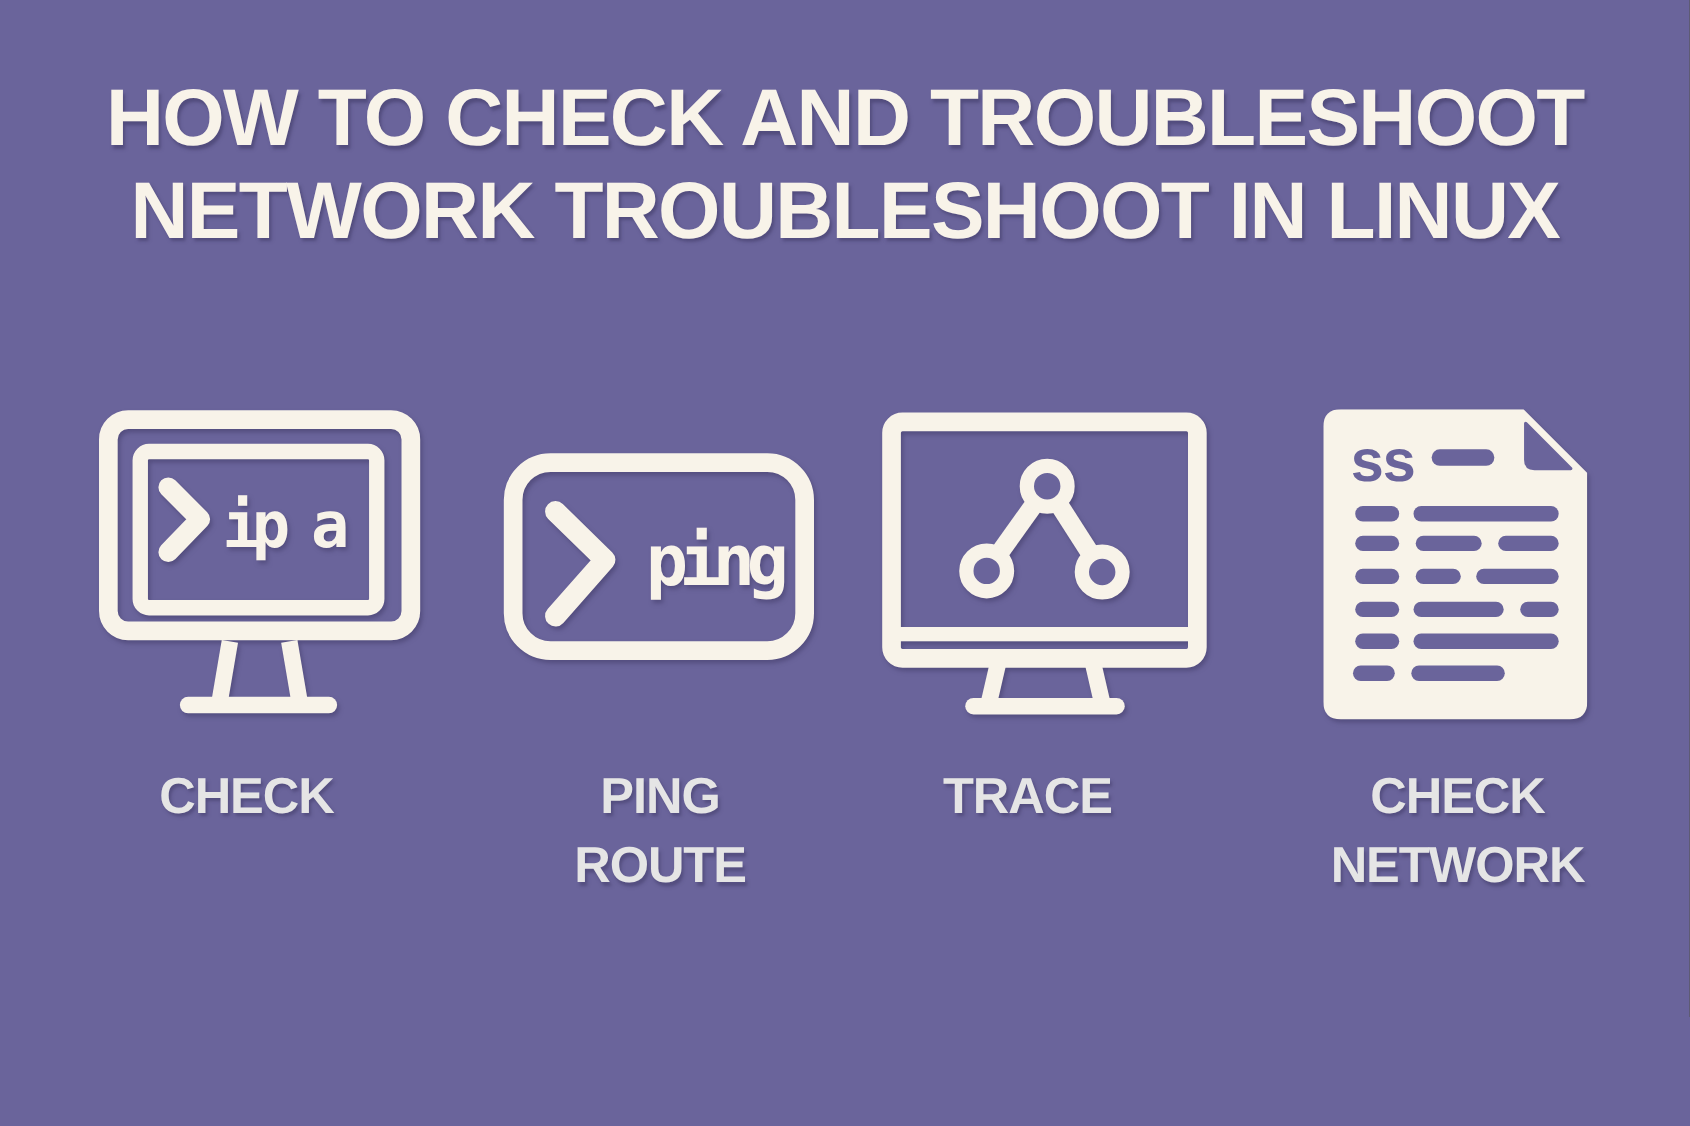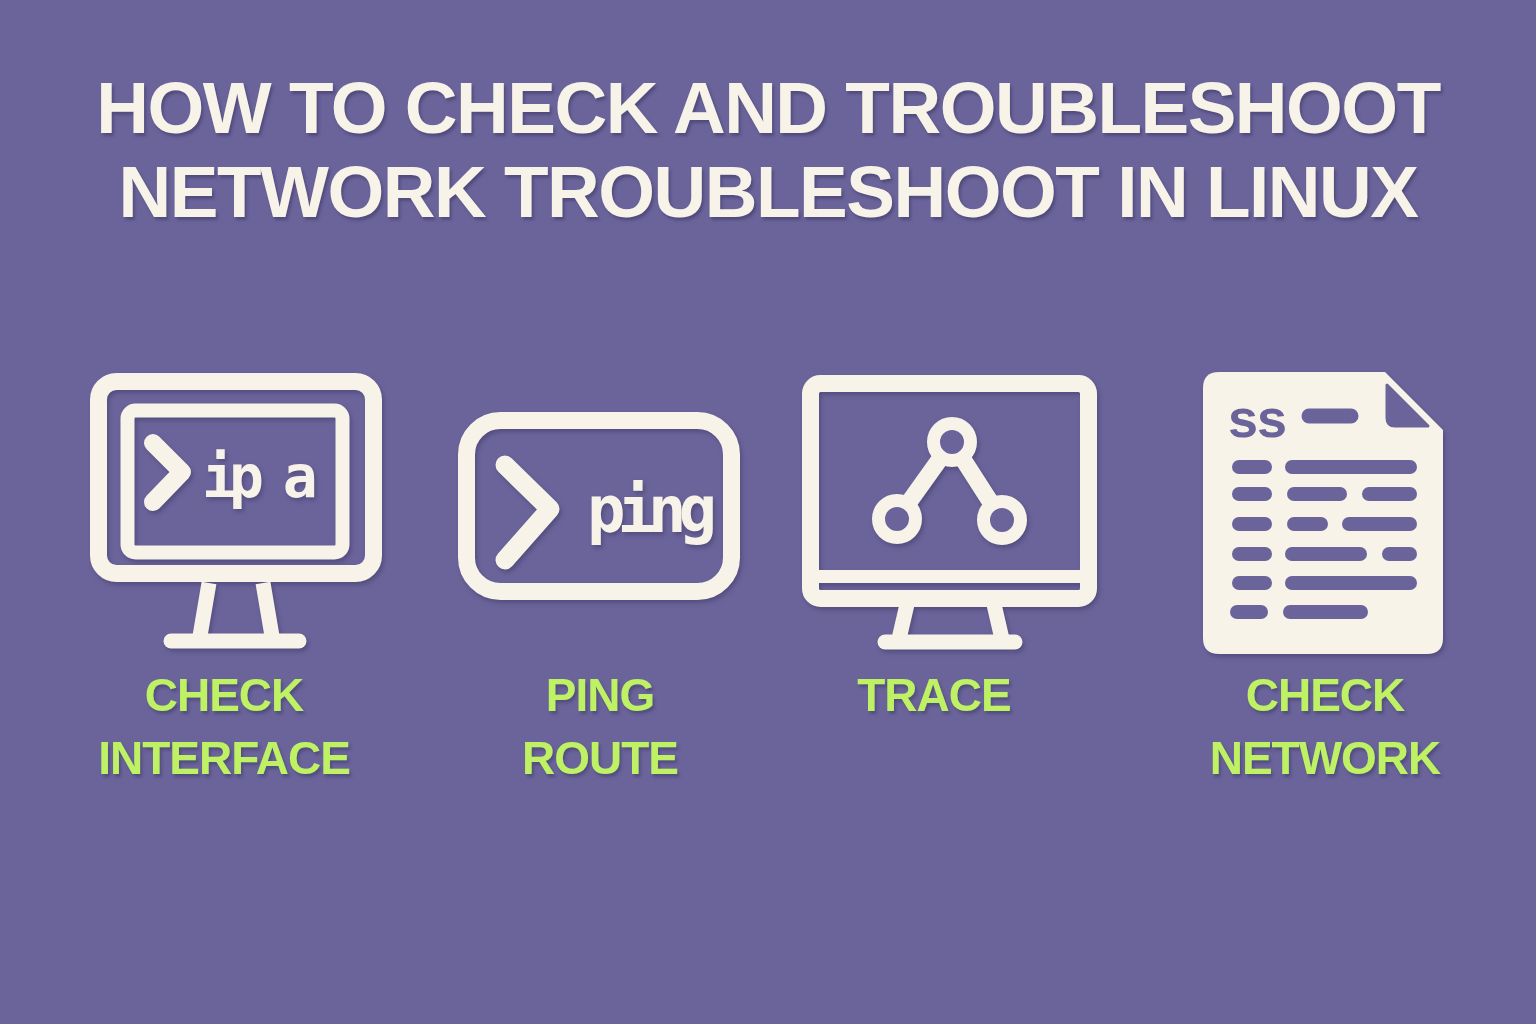--- a/index.html
+++ b/index.html
@@ -22,23 +22,23 @@
     text-shadow:2px 3px 3px rgba(62,56,100,0.55);
   }
   
   .icon{position:absolute; filter:drop-shadow(2px 3px 2px rgba(62,56,100,0.5));}
   #icon-1{left:86px;top:368px;}
   #icon-2{left:450px;top:404px;}
   #icon-3{left:795px;top:368px;}
   #icon-4{left:1203px;top:372px;}
 
   .label{
-    position:absolute;top:664px;width:300px;
+    position:absolute;top:692px;width:300px;
     text-align:center;
-    color:#bef264;
+    color:#e5e5e5;
     font-weight:bold;
     font-size:46px;
     line-height:63px;
     letter-spacing:-1px;
     text-shadow:2px 3px 3px rgba(62,56,100,0.5);
   }
   #label-1{left:74px;}
   #label-2{left:450px;}
   #label-3{left:784px;}
   #label-4{left:1175px;}
@@ -123,21 +123,20 @@
       <line x1="186" y1="182" x2="207" y2="182" class="doc-detail"></line>
       <line x1="36" y1="211" x2="62" y2="211" class="doc-detail"></line>
       <line x1="89" y1="211" x2="207" y2="211" class="doc-detail"></line>
       <line x1="34" y1="240" x2="58" y2="240" class="doc-detail"></line>
       <line x1="87" y1="240" x2="158" y2="240" class="doc-detail"></line>
     </g>
   </svg>
 
   <div id="label-1" class="label">
     <div>CHECK</div>
-    <div>INTERFACE</div>
   </div>
   <div id="label-2" class="label">
     <div>PING</div>
     <div>ROUTE</div>
   </div>
   <div id="label-3" class="label">
     <div>TRACE</div>
   </div>
   <div id="label-4" class="label">
     <div>CHECK</div>

